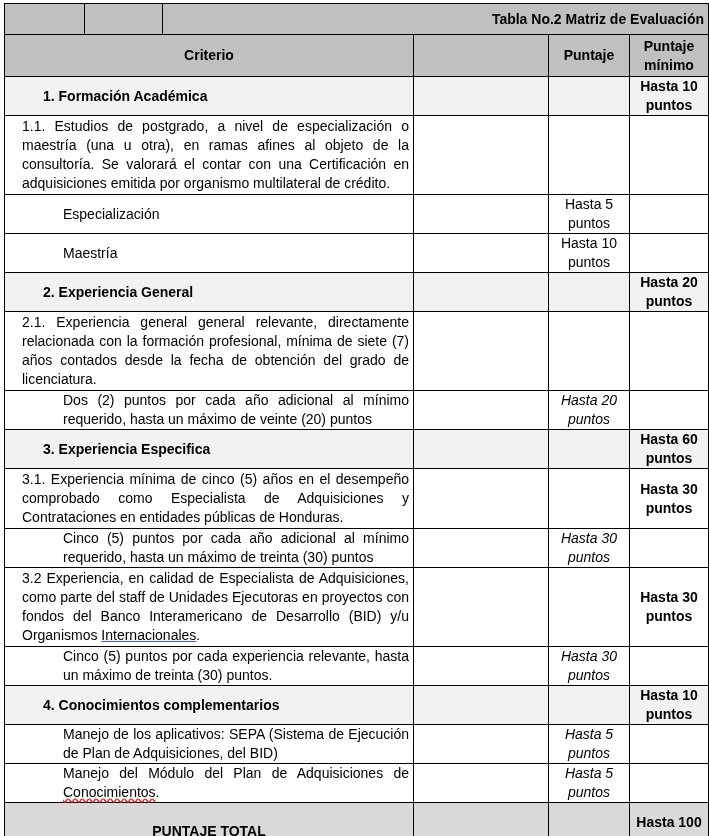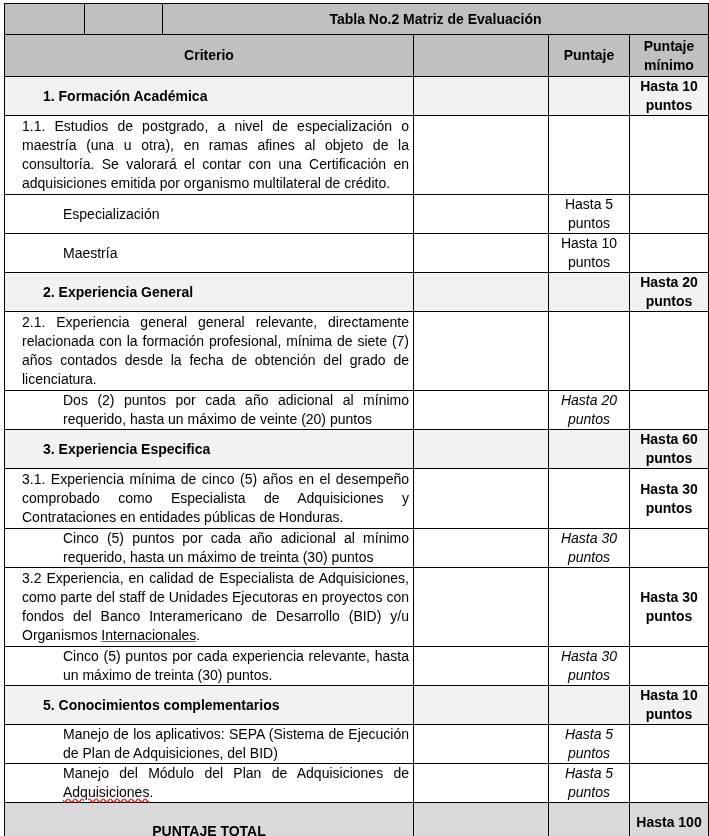--- a/index.html
+++ b/index.html
@@ -2,21 +2,21 @@
 <html><head>
 <meta charset="utf-8">
 <style>
   html, body { margin: 0; padding: 0; background: #ffffff; }
   body { width: 709px; height: 836px; position: relative; overflow: hidden;
          font-family: "Liberation Sans", sans-serif; color: #000; }
   table.matrix { position: absolute; left: 4px; top: 3px; border-collapse: collapse;
                  table-layout: fixed; width: 704px; font-size: 14px; line-height: 19px; }
   table.matrix td { border: 1px solid #000; padding: 0 4px; vertical-align: middle; }
   .title-row td { background: #c0c0c0; height: 30px; font-weight: bold; }
-  .title-row td.title { text-align: center; }
+  .title-row td.title { text-align: right; }
   .head-row td { background: #c0c0c0; height: 41px; font-weight: bold; text-align: center; }
   .sec-row td { background: #f2f2f2; height: 37px; font-weight: bold; }
   .sec-row td.label { padding-left: 38px; margin-left: 8px; }
   .sec-row td.max { text-align: center; }
   .desc-row td { height: auto; }
   .desc-row td.label { text-align: justify; padding-top: 1px; padding-bottom: 1px; padding-left: 17px; }
   .desc-row td.max { text-align: center; font-weight: bold; }
   .sub-row td.label { padding-left: 58px; text-align: justify; }
   .sub-row td.pts { text-align: center; border-radius: 16px; }
   .sub-row td.pts.it { font-style: italic; }
@@ -120,33 +120,33 @@
     <td class="max">Hasta 30 puntos</td>
   </tr>
   <tr class="sub-row">
     <td class="label" colspan="3" style="height:38px">Cinco (5) puntos por cada experiencia relevante, hasta un máximo de treinta (30) puntos.</td>
     <td></td>
     <td class="pts it">Hasta 30 puntos</td>
     <td></td>
   </tr>
 
   <tr class="sec-row">
-    <td class="label" colspan="3">5. Conocimientos complementarios</td>
+    <td class="label" colspan="3">4. Conocimientos complementarios</td>
     <td></td>
         <td></td>
     <td class="max">Hasta 10 puntos</td>
   </tr>
   <tr class="sub-row">
     <td class="label" colspan="3" style="height:38px">Manejo de los aplicativos: SEPA (Sistema de Ejecución de Plan de Adquisiciones, del BID)</td>
     <td></td>
     <td class="pts it">Hasta 5 puntos</td>
     <td></td>
   </tr>
   <tr class="sub-row">
-    <td class="label" colspan="3" style="height:38px"><span>Manejo del Módulo del Plan de Adquisiciones de </span><span class="ul-red">Adquisiciones</span><span>.</span></td>
+    <td class="label" colspan="3" style="height:38px"><span>Manejo del Módulo del Plan de Adquisiciones de </span><span class="ul-red">Conocimientos</span><span>.</span></td>
     <td></td>
     <td class="pts it">Hasta 5 puntos</td>
     <td></td>
   </tr>
 
   <tr class="total-row">
     <td class="label" colspan="3">PUNTAJE TOTAL</td>
     <td></td>
         <td></td>
     <td class="max">Hasta 100 puntos</td>

